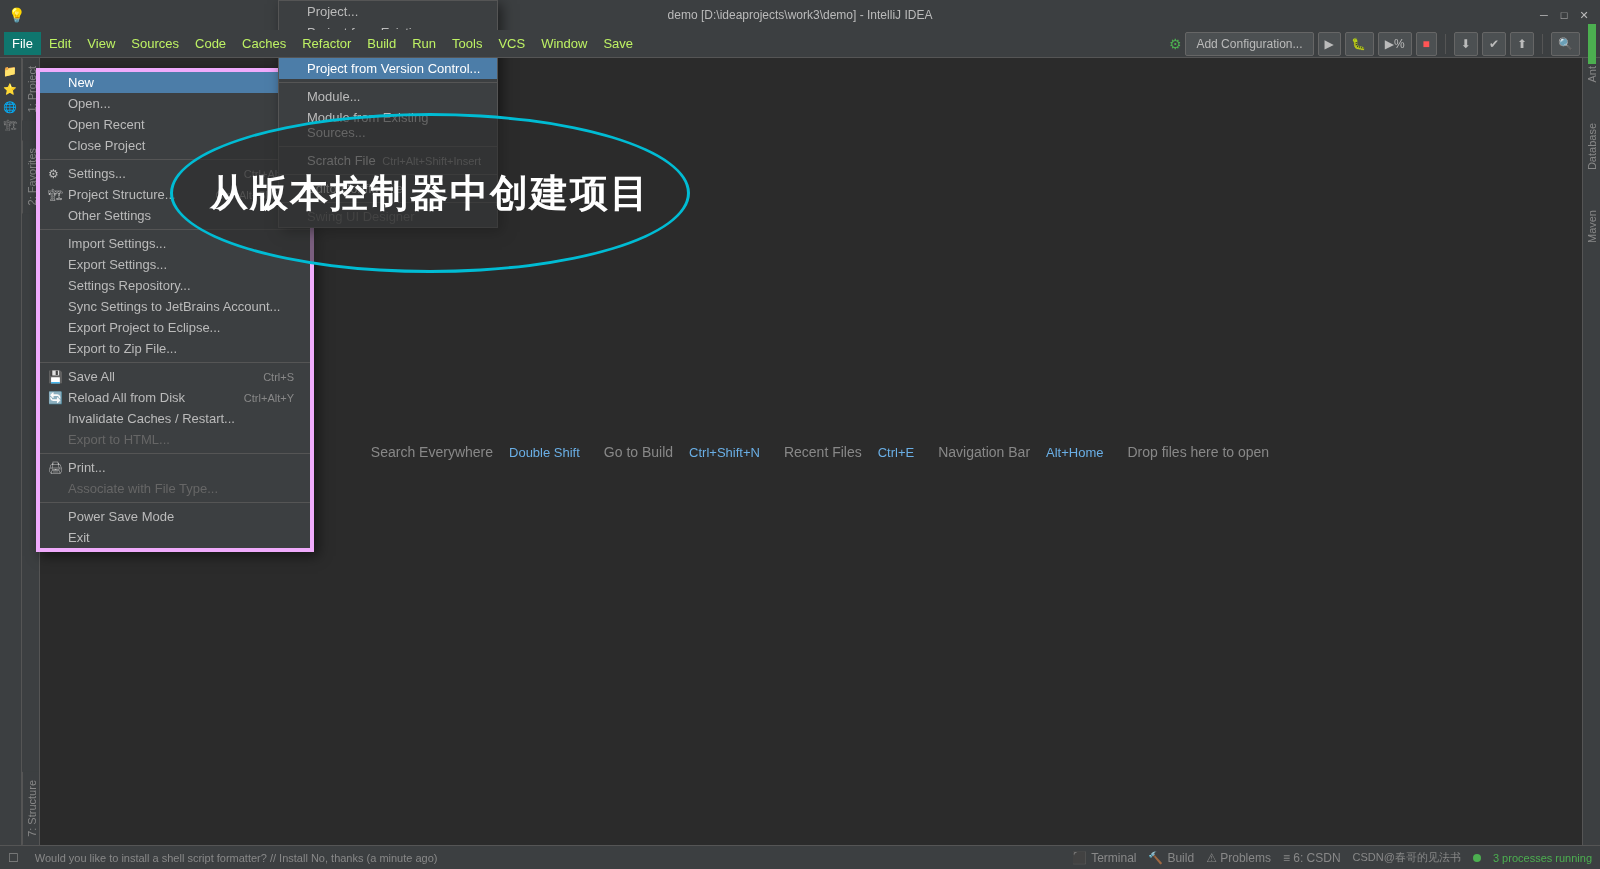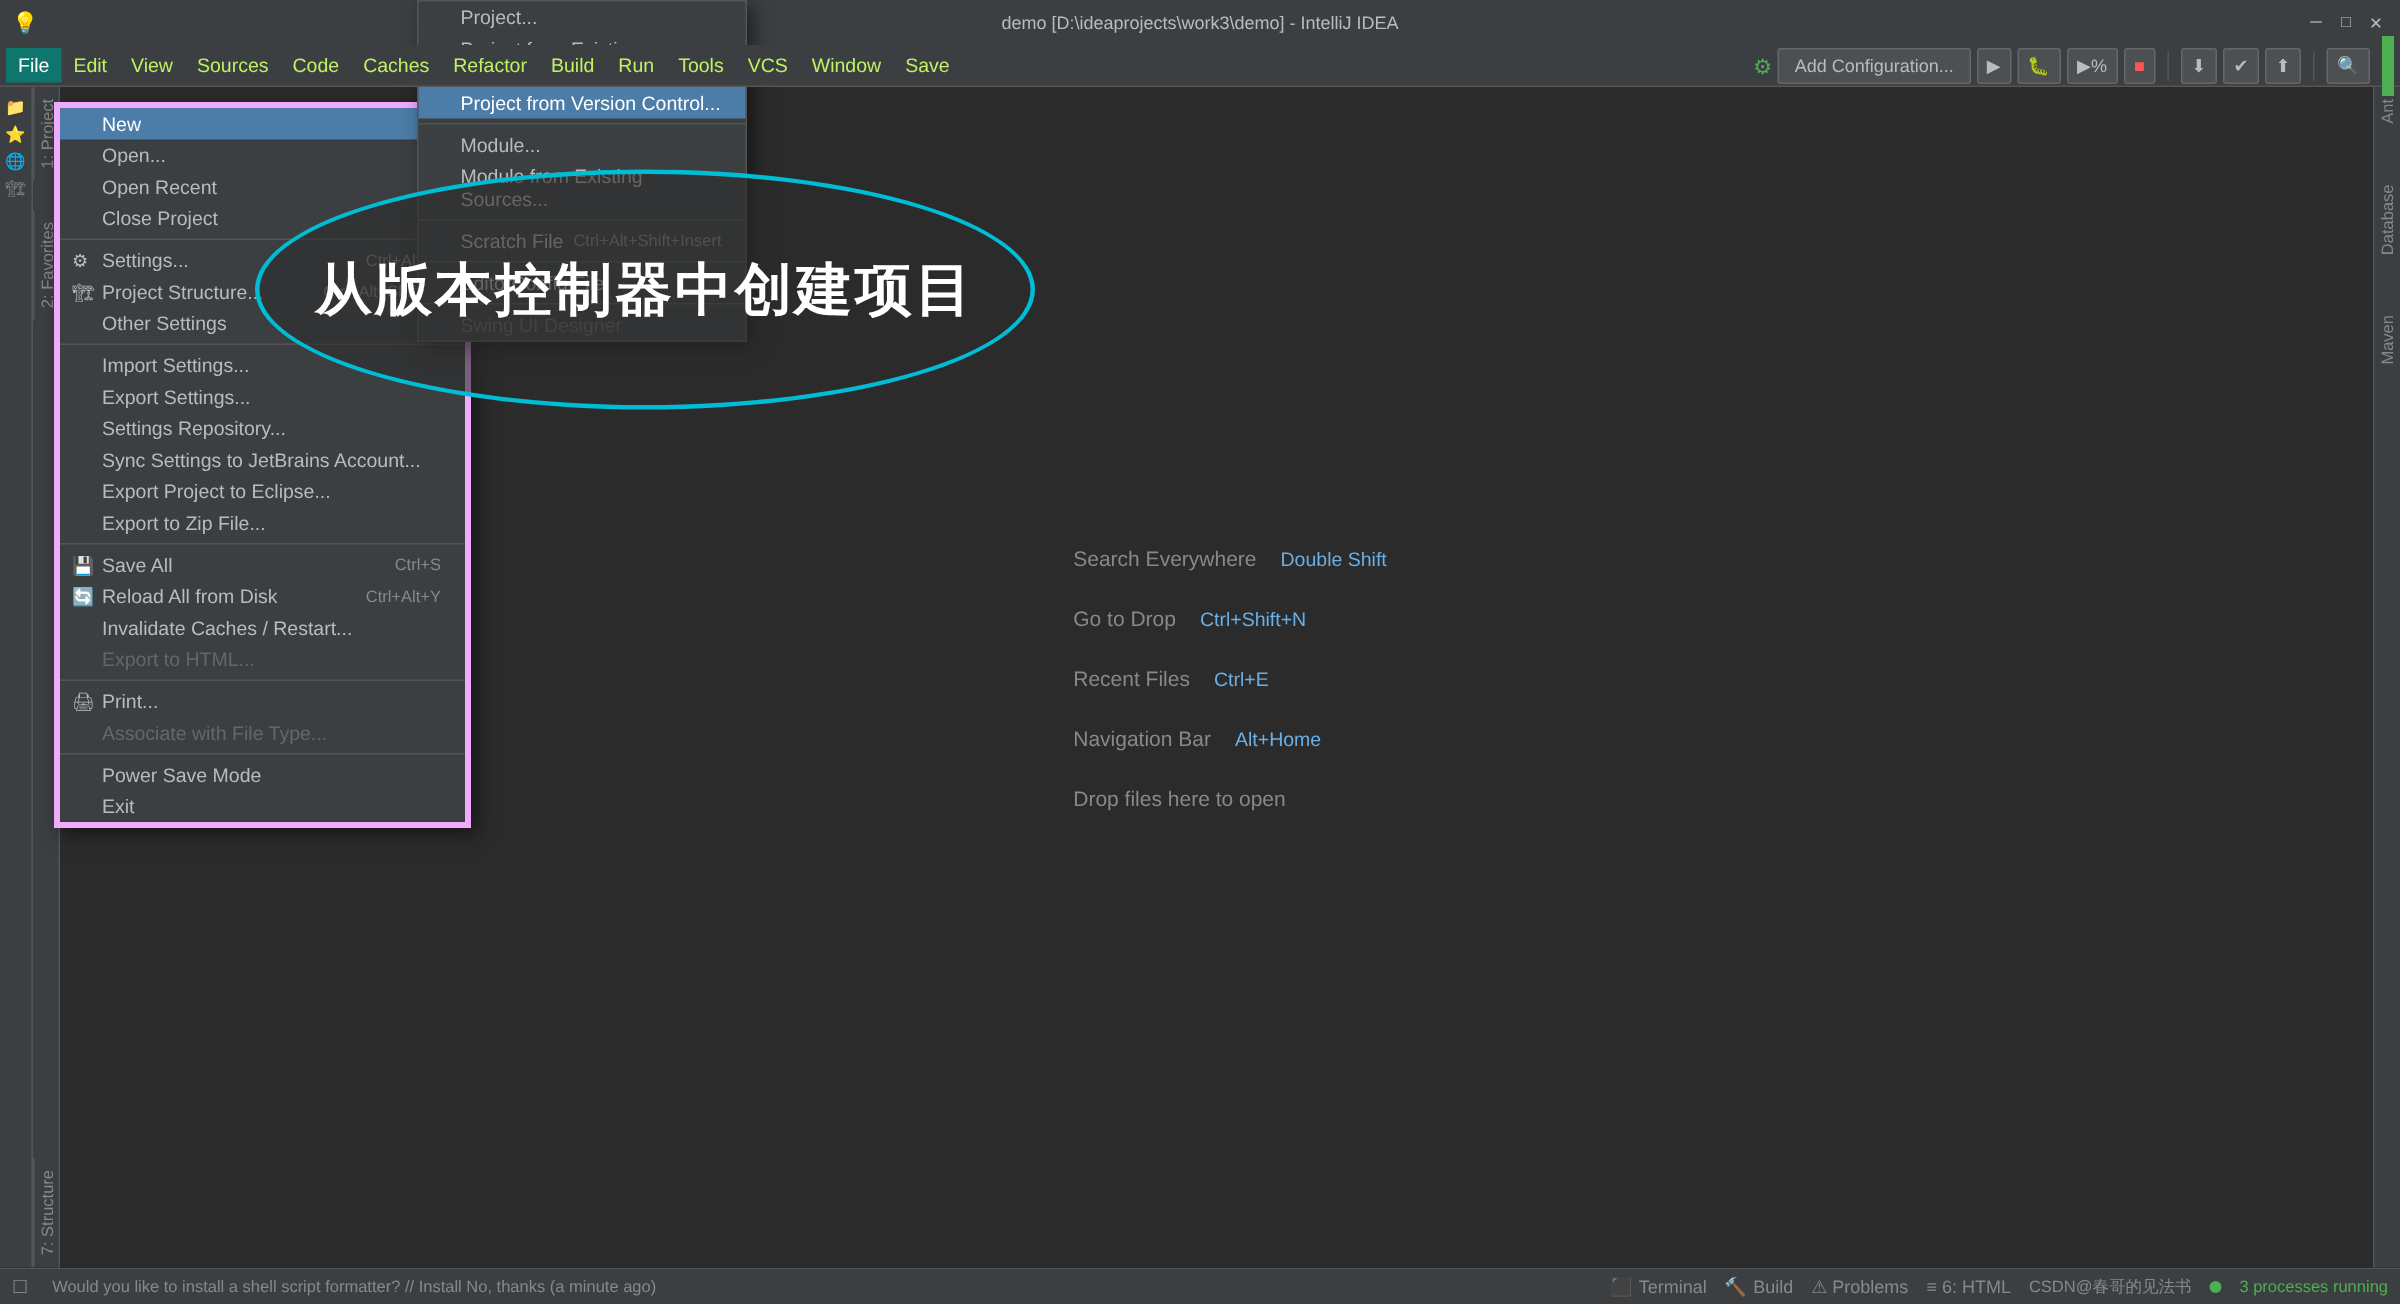--- a/index.html
+++ b/index.html
@@ -135,21 +135,21 @@
       position: relative;
       background: #2b2b2b;
       display: flex;
       align-items: center;
       justify-content: center;
     }
 
     
     #welcome {
       display: flex;
-      flex-direction: column;
+      flex-direction: row;
       gap: 24px;
       color: #888;
       font-size: 14px;
     }
     .welcome-row {
       display: flex;
       gap: 16px;
       align-items: baseline;
     }
     .welcome-label {
@@ -358,21 +358,21 @@
   </div>
 
   <div id="content">
 
     <div id="welcome">
       <div class="welcome-row">
         <span class="welcome-label">Search Everywhere</span>
         <span class="welcome-shortcut">Double Shift</span>
       </div>
       <div class="welcome-row">
-        <span class="welcome-label">Go to Drop</span>
+        <span class="welcome-label">Go to Build</span>
         <span class="welcome-shortcut">Ctrl+Shift+N</span>
       </div>
       <div class="welcome-row">
         <span class="welcome-label">Recent Files</span>
         <span class="welcome-shortcut">Ctrl+E</span>
       </div>
       <div class="welcome-row">
         <span class="welcome-label">Navigation Bar</span>
         <span class="welcome-shortcut">Alt+Home</span>
       </div>
@@ -521,19 +521,19 @@
       <span>Terminal</span>
     </div>
     <div class="status-item">
       <span>🔨</span>
       <span>Build</span>
     </div>
     <div class="status-item">
       <span>⚠ Problems</span>
     </div>
     <div class="status-item">
-      <span>≡ 6: HTML</span>
+      <span>≡ 6: CSDN</span>
     </div>
     <span style="color:#888; font-size:11px;">CSDN@春哥的见法书</span>
     <div class="status-badge-green"></div>
     <span style="color:#4CAF50; font-size:11px;">3 processes running</span>
   </div>
 </div>
 
 </body></html>

